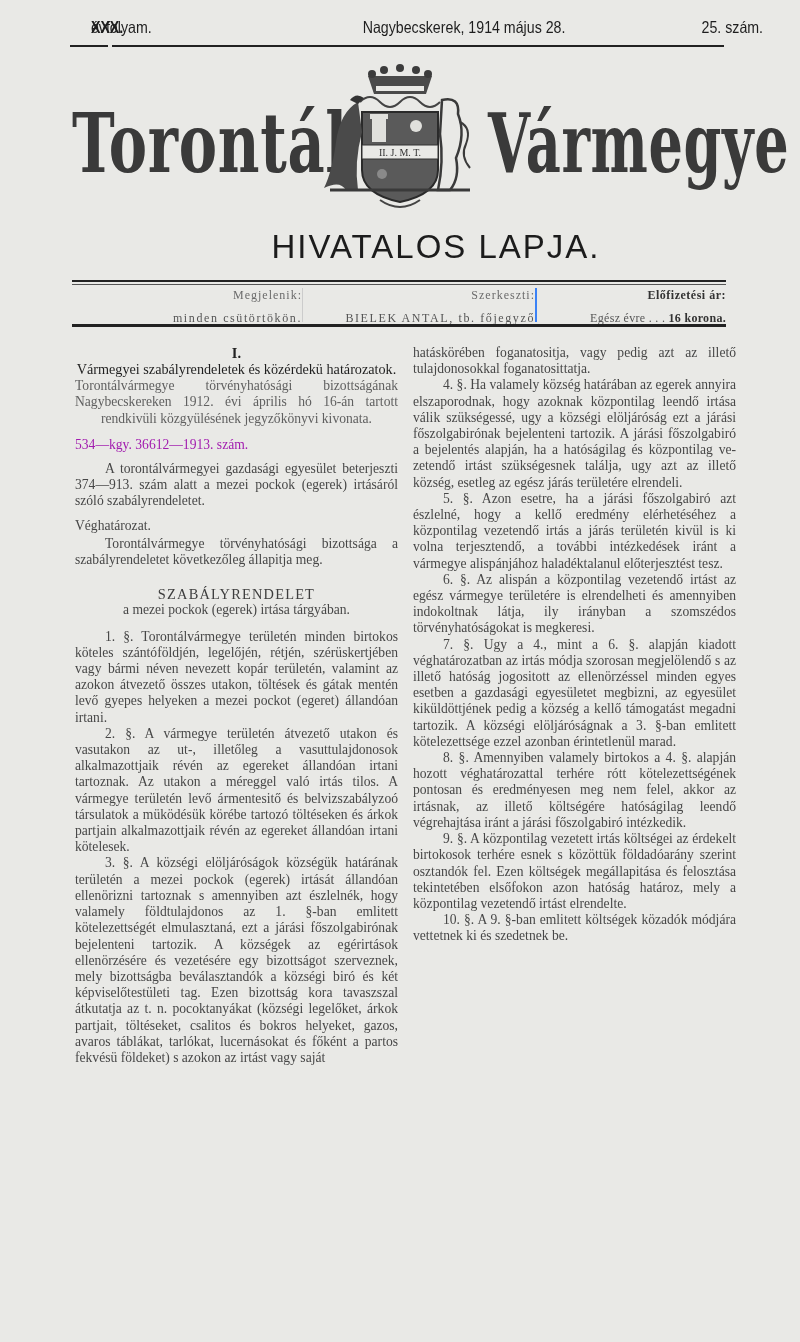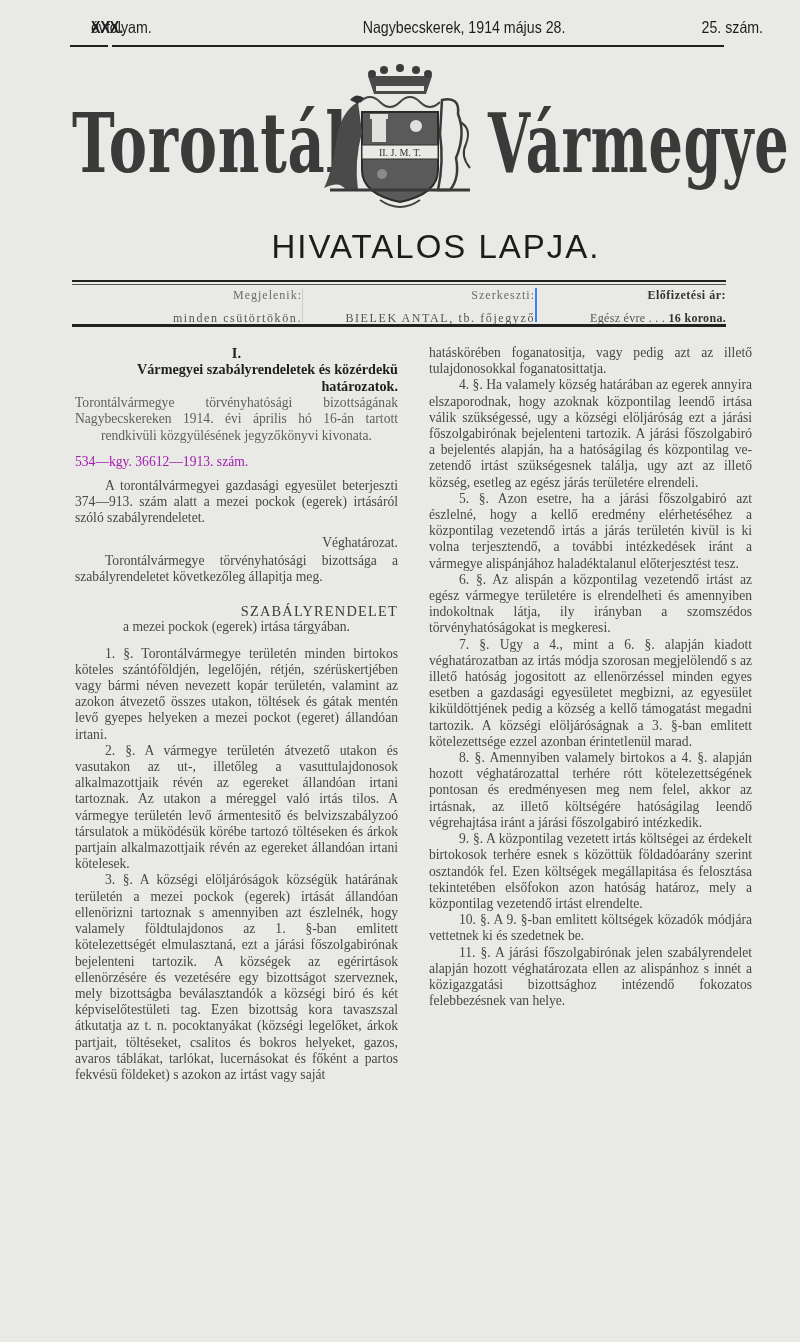--- a/index.html
+++ b/index.html
@@ -61,29 +61,29 @@
   .info-col.c3 .l2 b { color: #333; }
   .rule-b { position: absolute; left: 72px; top: 324px; width: 654px; height: 3px; background: #222; }
 
   
   .col {
     position: absolute; top: 345px; width: 323px;
     font-size: 13.6px; line-height: 16.2px; color: #474747;
     text-align: justify; hyphens: manual;
   }
   .col.left { left: 75px; }
-  .col.right { left: 429px; }
+  .col.right { left: 413px; }
   .col p { margin: 0; }
   .col p.ind { text-indent: 30px; }
   .sec-num { text-align: center; font-weight: bold; font-size: 14.5px; color: #222; margin-top: 2px; margin-bottom: 0; }
-  .sec-title { text-align: right; font-weight: bold; font-size: 14.2px; line-height: 17px; color: #1f1f1f; margin: 2px 0 2px 0; }
+  .sec-title { text-align: center; font-weight: normal; font-size: 14.2px; line-height: 17px; color: #1f1f1f; margin: 2px 0 2px 0; }
   .excerpt { text-align: justify; text-align-last: center; color: #606060; margin-bottom: 10px !important; }
   .ref { margin-bottom: 8px !important; color: #a21caf; }
-  .vegh { text-align: right; margin: 8px 0 2px 0 !important; }
-  .szab { text-align: right; letter-spacing: 1.2px; font-size: 14.4px; margin-top: 18px !important; color: #3d3d3d; }
+  .vegh { text-align: left; margin: 8px 0 2px 0 !important; }
+  .szab { text-align: center; letter-spacing: 1.2px; font-size: 14.4px; margin-top: 18px !important; color: #3d3d3d; }
   .szab-sub { text-align: center; margin-bottom: 10px !important; }
 </style>
 </head>
 <body>
 
 <div class="page">
 
   <div class="topline">
     <span class="tl-vol">
         <span>XXX.</span> 
@@ -147,37 +147,36 @@
     <div class="info-col c3">
       <div class="l1">Előfizetési ár:</div>
       <div class="l2"><span>Egész évre . . .</span> <b>16 korona.</b></div>
     </div>
   </div>
   <div class="rule-b"></div>
 
   <div class="col left">
     <p class="sec-num">I.</p>
     <p class="sec-title">Vármegyei szabályrendeletek és közérdekü határozatok.</p>
-    <p class="excerpt">Torontálvármegye törvényhatósági bizott­ságának Nagybecskereken 1914. évi április hó 16-án tartott rendkivüli közgyülésének jegyzőkönyvi kivonata.</p>
+    <p class="excerpt">Torontálvármegye törvényhatósági bizott­ságának Nagybecskereken 1912. évi április hó 16-án tartott rendkivüli közgyülésének jegyzőkönyvi kivonata.</p>
     <p class="ref">534—kgy. 36612—1913. szám.</p>
     <p class="ind">A torontálvármegyei gazdasági egye­sület beterjeszti 374—913. szám alatt a me­zei pockok (egerek) irtásáról szóló sza­bályrendeletet.</p>
     <p class="vegh">Véghatározat.</p>
     <p class="ind">Torontálvármegye törvényhatósági bi­zottsága a szabályrendeletet következőleg állapitja meg.</p>
     <p class="szab">SZABÁLYRENDELET</p>
     <p class="szab-sub">a mezei pockok (egerek) irtása tárgyában.</p>
     <p class="ind">1. §. Torontálvármegye területén min­den birtokos köteles szántóföldjén, lege­lőjén, rétjén, szérüskertjében vagy bármi néven nevezett kopár területén, valamint az azokon átvezető összes utakon, tölté­sek és gátak mentén levő gyepes helye­ken a mezei pockot (egeret) állandóan irtani.</p>
     <p class="ind">2. §. A vármegye területén átvezető utakon és vasutakon az ut-, illetőleg a vasuttulajdonosok alkalmazottjaik révén az egereket állandóan irtani tartoznak. Az utakon a méreggel való irtás tilos. A vármegye területén levő ármentesitő és belvizszabályzoó társulatok a müködésük körébe tartozó töltéseken és árkok part­jain alkalmazottjaik révén az egereket ál­landóan irtani kötelesek.</p>
     <p class="ind">3. §. A községi elöljáróságok közsé­gük határának területén a mezei pockok (egerek) irtását állandóan ellenörizni tar­toznak s amennyiben azt észlelnék, hogy valamely földtulajdonos az 1. §-ban emli­tett kötelezettségét elmulasztaná, ezt a já­rási főszolgabirónak bejelenteni tartozik. A községek az egérirtások ellenörzésére és vezetésére egy bizottságot szerveznek, mely bizottságba beválasztandók a köz­ségi biró és két képviselőtestületi tag. Ezen bizottság kora tavaszszal átkutatja az t. n. pocoktanyákat (községi legelőket, árkok partjait, töltéseket, csalitos és bokros he­lyeket, gazos, avaros táblákat, tarlókat, lucernásokat és főként a partos fekvésü földeket) s azokon az irtást vagy saját</p>
   </div>
 
   <div class="col right">
     <p>hatáskörében foganatositja, vagy pedig azt az illető tulajdonosokkal foganato­sittatja.</p>
     <p class="ind">4. §. Ha valamely község határában az egerek annyira elszaporodnak, hogy azoknak központilag leendő irtása válik szükségessé, ugy a községi elöljáróság ezt a járási főszolgabirónak bejelenteni tarto­zik. A járási főszolgabiró a bejelentés alapján, ha a hatóságilag és központilag ve­zetendő irtást szükségesnek találja, ugy azt az illető község, esetleg az egész járás területére elrendeli.</p>
     <p class="ind">5. §. Azon esetre, ha a járási főszolga­biró azt észlelné, hogy a kellő eredmény elérhetéséhez a központilag vezetendő ir­tás a járás területén kivül is ki volna ter­jesztendő, a további intézkedések iránt a vármegye alispánjához haladéktalanul elő­terjesztést tesz.</p>
     <p class="ind">6. §. Az alispán a központilag veze­tendő irtást az egész vármegye terüle­tére is elrendelheti és amennyiben indo­koltnak látja, ily irányban a szomszédos törvényhatóságokat is megkeresi.</p>
     <p class="ind">7. §. Ugy a 4., mint a 6. §. alapján ki­adott véghatározatban az irtás módja szorosan megjelölendő s az illető hatóság jogositott az ellenörzéssel min­den egyes esetben a gazdasági egyesü­letet megbizni, az egyesület kiküldöttjének pedig a község a kellő támogatást megadni tartozik. A községi elöljáróságnak a 3. §-ban emlitett kötelezettsége ezzel azon­ban érintetlenül marad.</p>
     <p class="ind">8. §. Amennyiben valamely birtokos a 4. §. alapján hozott véghatározattal ter­hére rótt kötelezettségének pontosan és eredményesen meg nem felel, akkor az irtásnak, az illető költségére hatóságilag leendő végrehajtása iránt a járási fő­szolgabiró intézkedik.</p>
     <p class="ind">9. §. A központilag vezetett irtás költségei az érdekelt birtokosok terhére esnek s közöttük földadóarány szerint osz­tandók fel. Ezen költségek megállapitása és felosztása tekintetében elsőfokon azon hatóság határoz, mely a központilag ve­zetendő irtást elrendelte.</p>
     <p class="ind">10. §. A 9. §-ban emlitett költségek közadók módjára vettetnek ki és szedet­nek be.</p>
-    <p class="ind">11. §. A járási főszolgabirónak jelen szabályrendelet alapján hozott véghatá­rozata ellen az alispánhoz s innét a köz­igazgatási bizottsághoz intézendő fokoza­tos felebbezésnek van helye.</p>
   </div>
 
 </div>
 
 </body></html>

